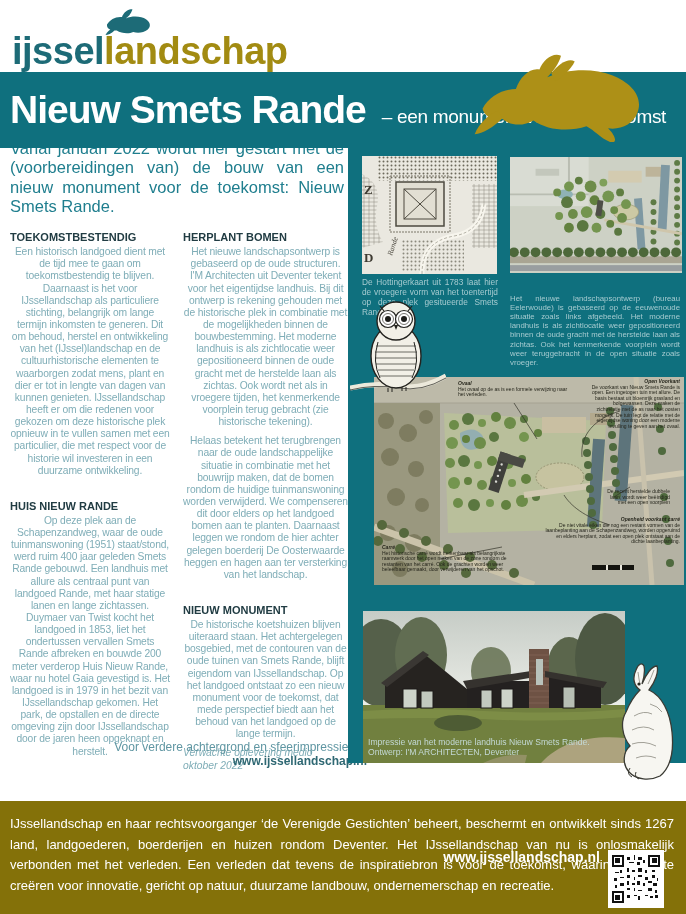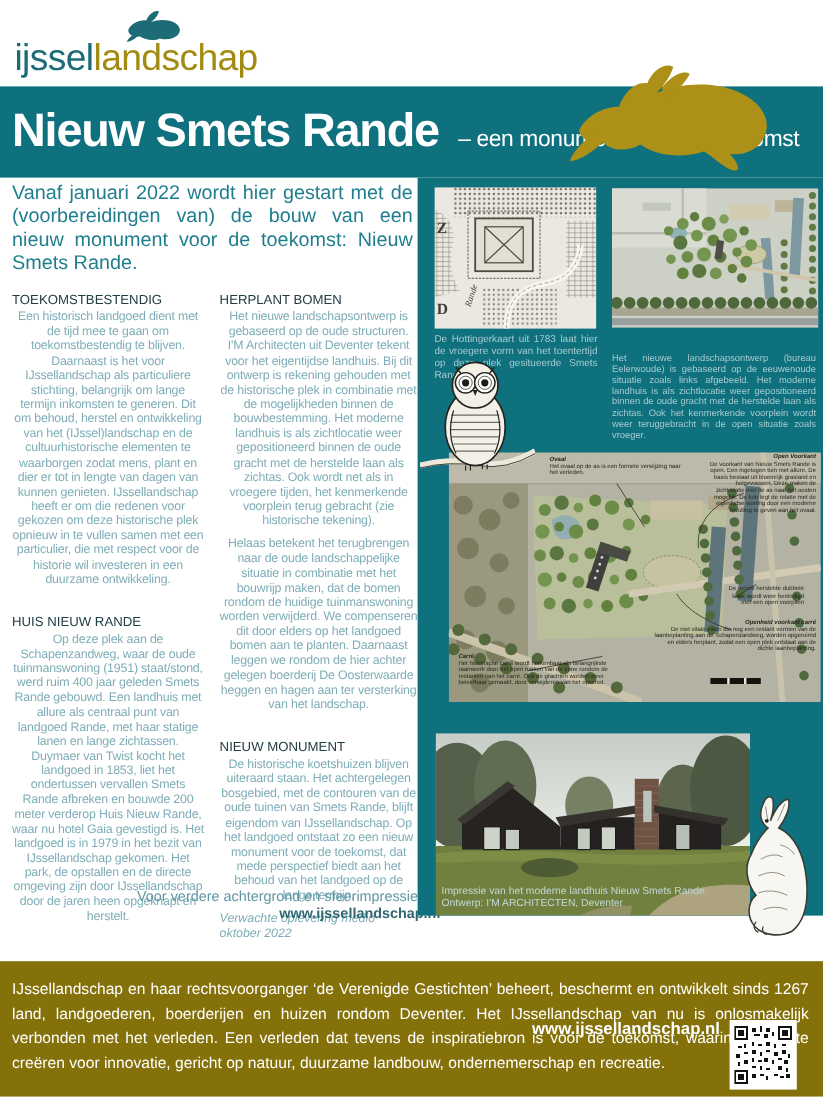--- a/index.html
+++ b/index.html
@@ -1,40 +1,40 @@
 <!DOCTYPE html>
 <html><head>
 <meta charset="utf-8">
 <style>
   * { margin:0; padding:0; box-sizing:border-box; }
   html,body { background:#fff; }
   .page { position:relative; width:686px; height:914px; background:#fff; overflow:hidden;
           font-family:"Liberation Sans", sans-serif; }
 
   
-  .logo { position:absolute; top:30px; left:12px; font-size:31px; font-weight:normal; letter-spacing:-0.5px; white-space:nowrap; }
+  .logo { position:absolute; top:30px; left:12px; font-size:38px; font-weight:bold; letter-spacing:-0.5px; white-space:nowrap; }
   .logo .lt { color:#1d6b77; }
   .logo .lg { color:#a28b12; }
   .logo-hare { position:absolute; left:86px; top:-25px; width:60px; height:30px; }
 
   
   .gold-hare { position:absolute; top:40px; right:36px; width:178px; height:102px; z-index:3; }
 
   
   .banner { position:absolute; top:72px; left:0; width:686px; height:76px; background:#0f707e;
             display:flex; align-items:baseline; padding-left:10px; z-index:1; }
   .banner-title { font-size:39px; font-weight:bold; color:#fff; letter-spacing:-1px; line-height:76px; }
   .banner-sub { font-size:19px; color:#fff; margin-left:16px; letter-spacing:-0.3px; }
 
   
-  .left { position:absolute; top:144px; left:0; width:396px; height:615px; background:#fff; padding:8px 16px 0 10px; }
+  .left { position:absolute; top:131px; left:0; width:396px; height:615px; background:#fff; padding:8px 16px 0 10px; }
   .intro { font-size:16.5px; line-height:1.17; color:#1f7e8e; text-align:justify; width:334px; }
   .cols { display:flex; gap:13px; margin-top:15px; }
   .col1 { width:160px; } .col2 { width:165px; }
-  h3 { font-size:11px; font-weight:normal; color:#213c43; margin:23px 0 3px 0; }
+  h3 { font-size:11px; font-weight:bold; color:#213c43; margin:23px 0 3px 0; }
   .col1 h3:first-child, .col2 h3:first-child { margin-top:0; }
   .body { font-size:10.3px; line-height:1.18; color:#7fadb7; letter-spacing:-0.15px; margin-bottom:7px;text-align:center; }
   .note { font-size:10.3px; line-height:1.18; color:#7fadb7; font-style:italic; }
   .more-line { position:absolute; left:0; top:740px; width:367px; text-align:right; font-size:12px; color:#5f96a2; z-index:2; }
   .more-line b { color:#2f6873; cursor:pointer; }
 
   
   .panel { position:absolute; left:348px; top:148px; width:338px; height:615px; background:#0f707e; z-index:2; }
   .fig { position:absolute; }
   .fig svg { display:block; width:100%; height:100%; }

